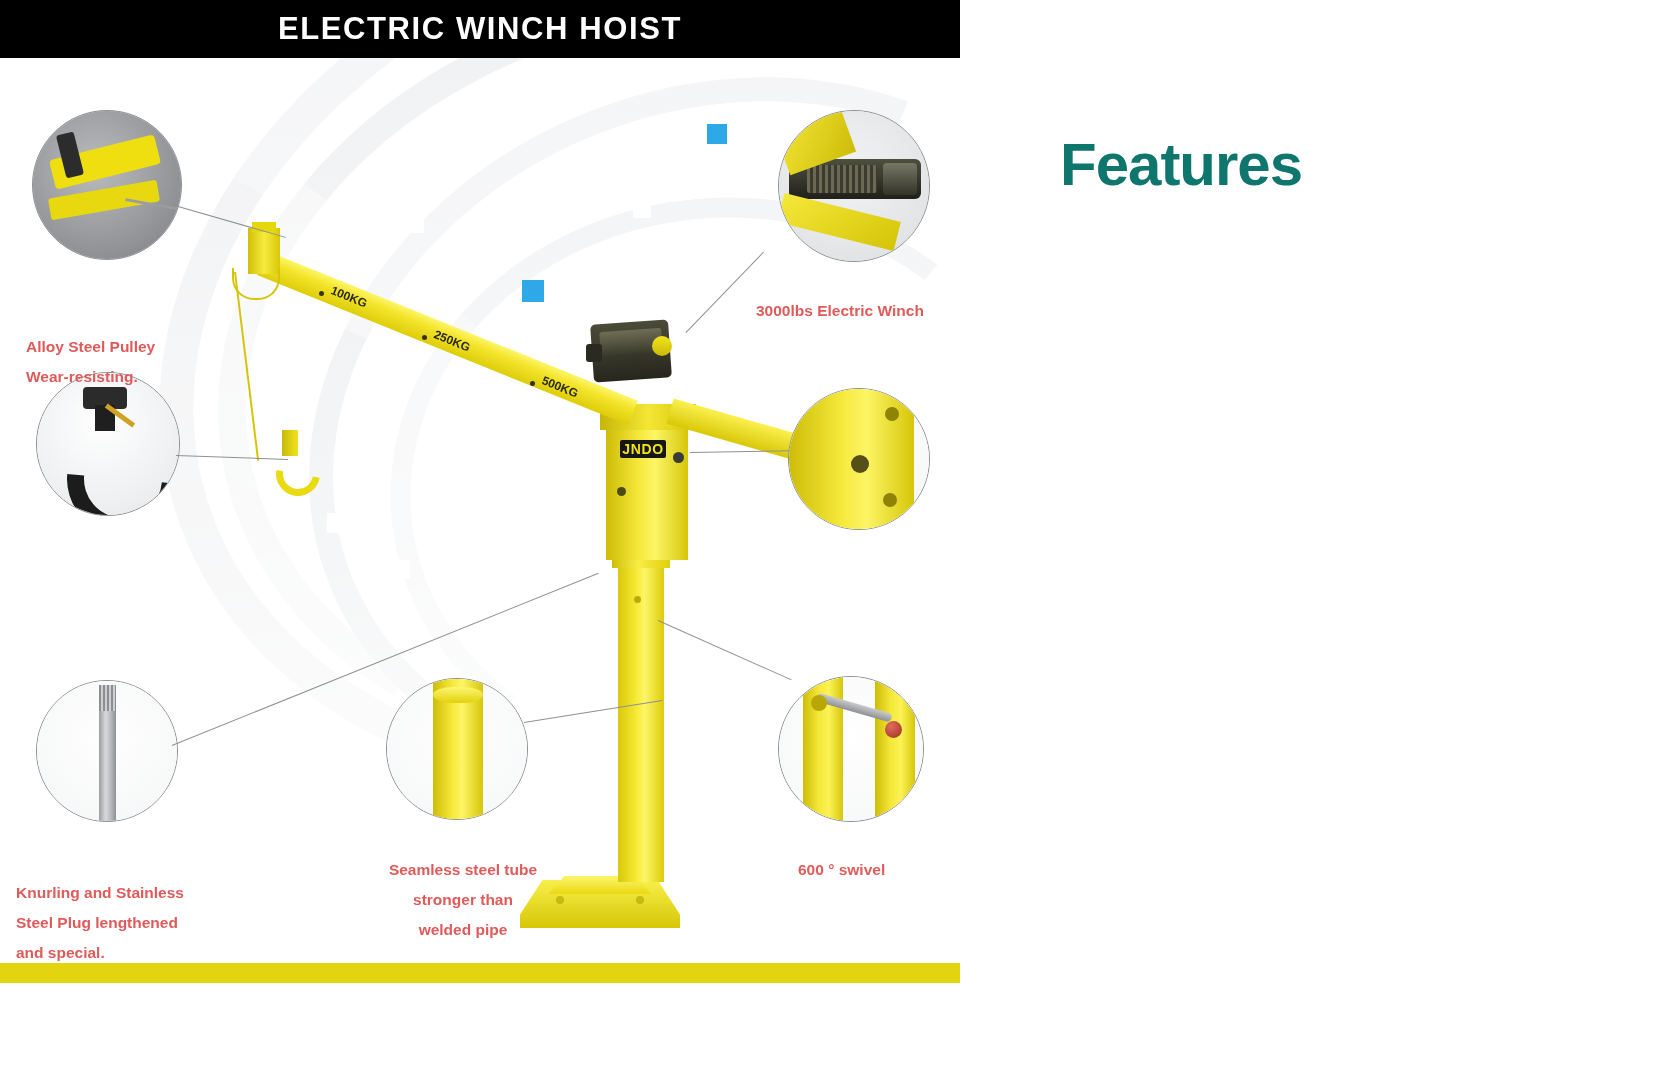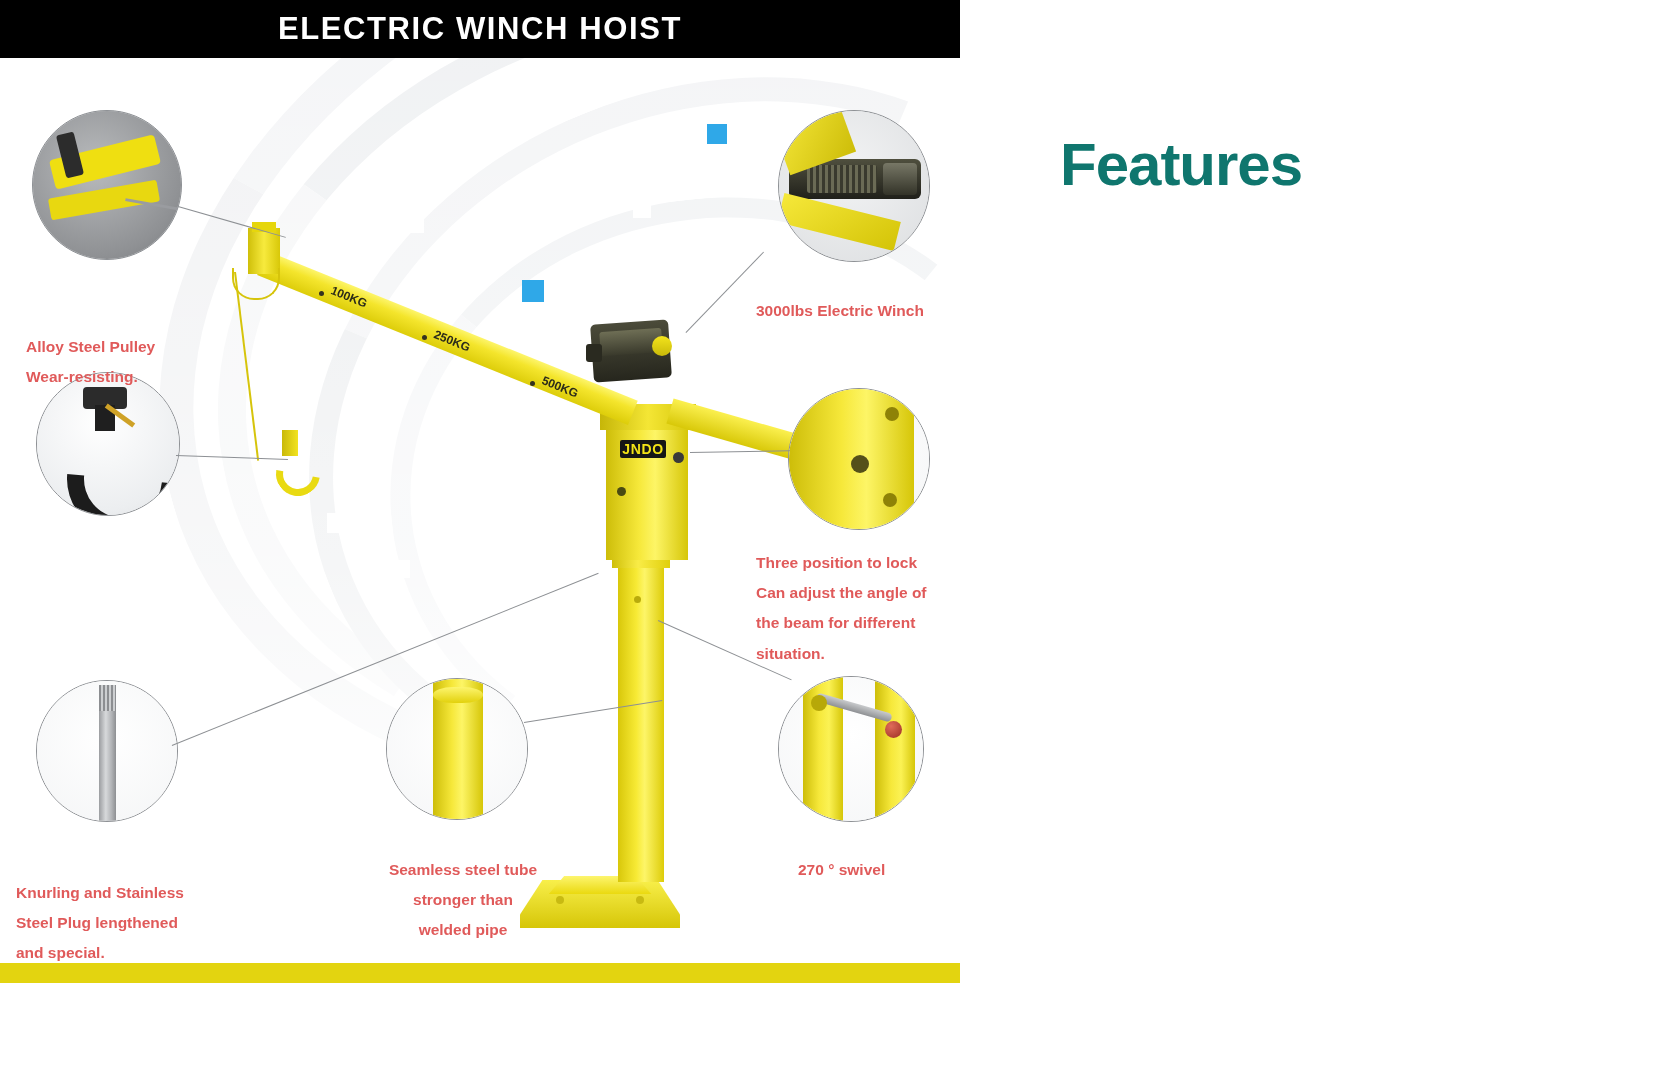--- a/index.html
+++ b/index.html
@@ -288,26 +288,22 @@
   <div class="callout" style="left:16px;top:878px;width:260px;">Knurling and Stainless
 Steel Plug lengthened
 and special.</div>
 
   <div class="callout center" style="left:358px;top:855px;width:210px;">Seamless steel tube
 stronger than
 welded pipe</div>
 
   <div class="callout" style="left:756px;top:296px;width:230px;">3000lbs Electric Winch</div>
 
-  <div class="callout" style="left:756px;top:548px;width:220px;">Three position to lock
-Can adjust the angle of
-the beam for different
-situation.</div>
-
-  <div class="callout" style="left:798px;top:855px;width:160px;">270 ° swivel</div>
+
+  <div class="callout" style="left:798px;top:855px;width:160px;">600 ° swivel</div>
 
   <div class="title-bar">
     <div class="t">ELECTRIC WINCH HOIST</div>
   </div>
   <div class="bottom-bar"></div>
 </div>
 
 <div id="features">
   <div class="ft">Features</div>
 </div>

